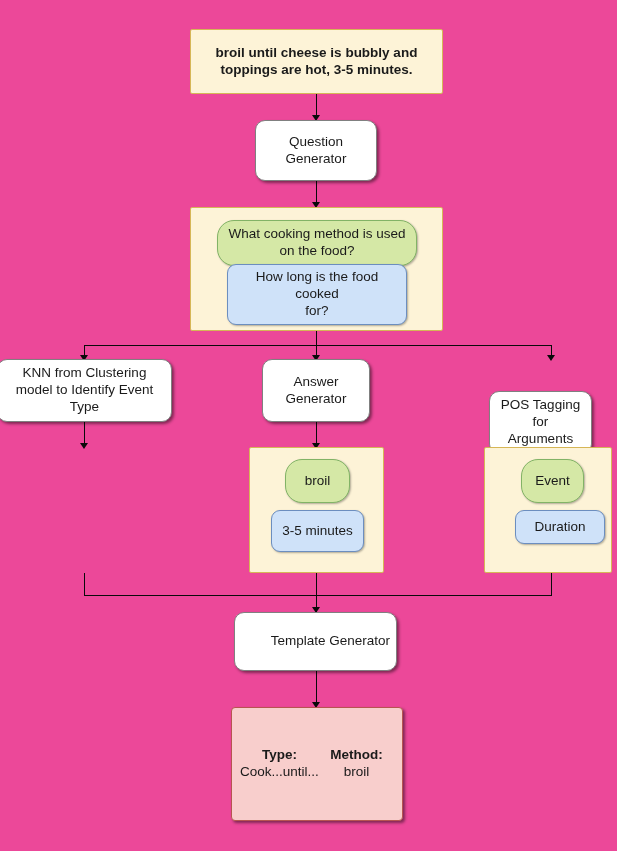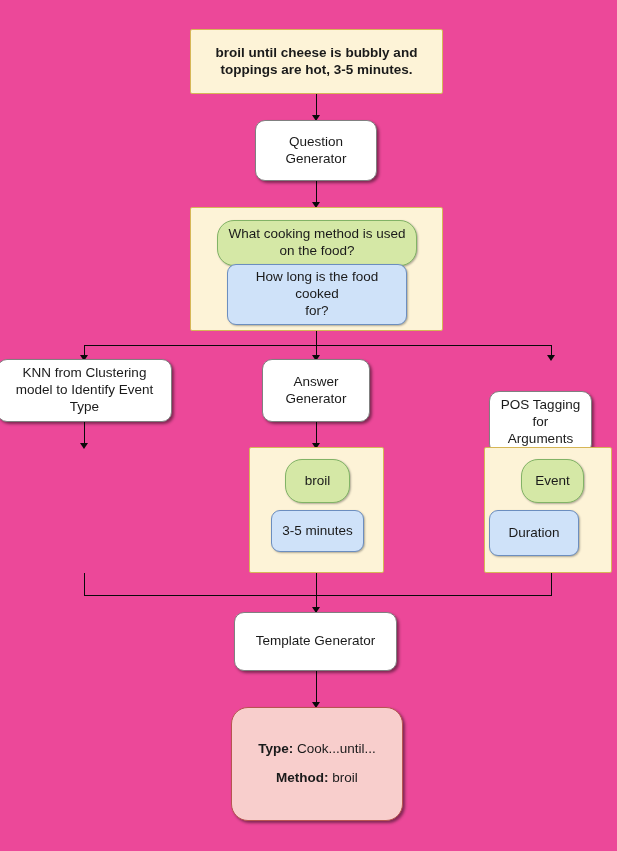--- a/index.html
+++ b/index.html
@@ -61,23 +61,23 @@
   .chip-blue {
     background: #cfe2f9;
     border: 1.4px solid #6c8ebf;
     border-radius: 9px;
     box-shadow: 1px 1px 2px rgba(0,0,0,0.3);
   }
   
   .result {
     background: #f8cecc;
     border: 1.8px solid #b85450;
-    border-radius: 17px;
+    border-radius: 4px;
     box-shadow: 2px 2px 3px rgba(0,0,0,0.45);
-    flex-direction: column;
+    flex-direction: row;
     padding: 10px 8px;
   }
   .result .line {
     width: 100%;
     text-align: center;
     margin: 6px 0;
     font-size: 13.5px;
     color: #1a1a1a;
   }
   .result .line b { font-weight: bold; }
@@ -177,26 +177,26 @@
     </div>
     <div class="node chip-blue" style="left:21px; top:62px; width:93px; height:42px;">
       <span class="node-text">3-5 minutes</span>
     </div>
   </div>
 
   <div class="node note" style="left:484px; top:447px; width:128px; height:126px; display:block;">
     <div class="node chip-green" style="left:36px; top:11px; width:63px; height:44px;">
       <span class="node-text">Event</span>
     </div>
-    <div class="node chip-blue" style="left:4px; top:62px; width:90px; height:46px;align-items:center;">
+    <div class="node chip-blue" style="left:30px; top:62px; width:90px; height:34px;align-items:center;">
       <span class="node-text">Duration</span>
     </div>
   </div>
 
-  <div class="node proc" style="left:234px; top:612px; width:163px; height:59px;">
+  <div class="node proc" style="left:234px; top:612px; width:163px; height:59px;text-align:right;">
     <span class="node-text">Template Generator</span>
   </div>
 
   <div class="node result" style="left:231px; top:707px; width:172px; height:114px;">
     <div class="line">
       <b>Type:</b>
       <span>Cook...until...</span>
     </div>
     <div class="line">
       <b>Method:</b>

